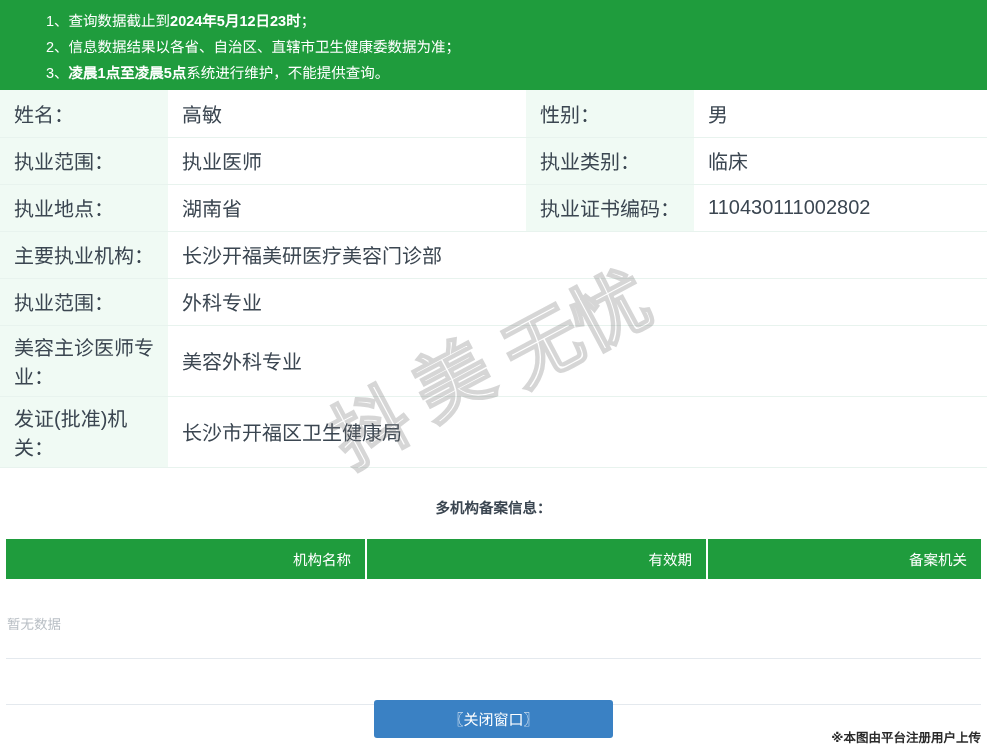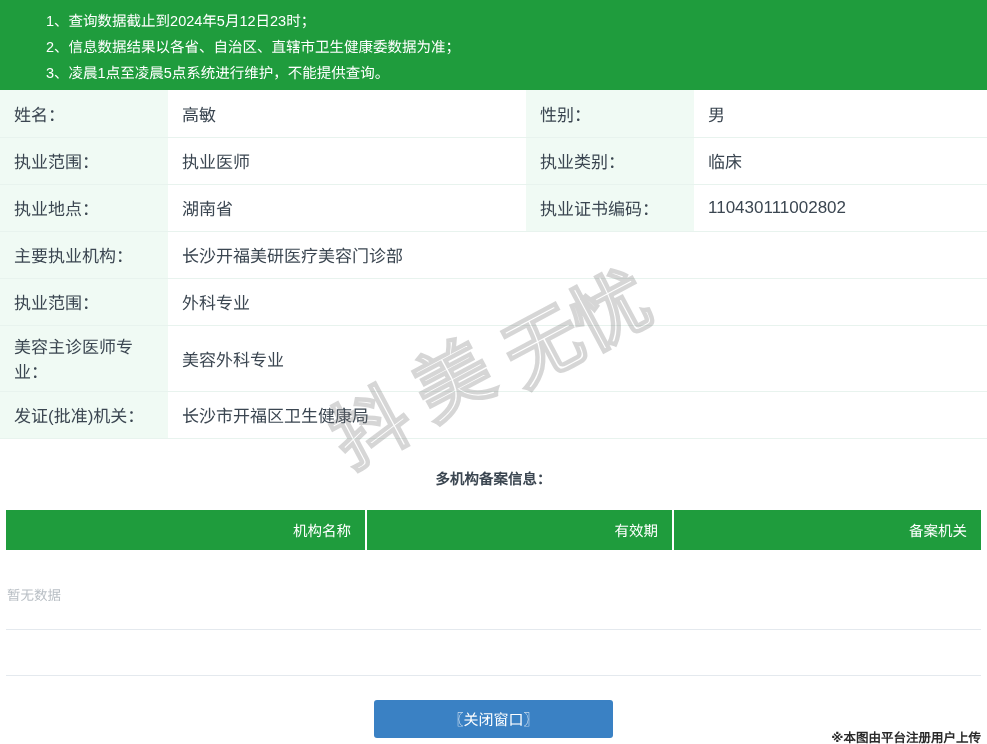--- a/index.html
+++ b/index.html
@@ -31,31 +31,31 @@
     padding: 0;
     list-style: none;
   }
   .notice li {
     font-size: 14.5px;
     line-height: 26px;
     padding-left: 46px;
     white-space: nowrap;
   }
   .notice .num { margin-right: 0px; }
-  .notice b { font-weight: normal; }
+  .notice b { font-weight: bold; }
 
   
   .info-table {
     width: 987px;
     border-collapse: collapse;
     table-layout: fixed;
   }
   .info-table td {
     border-bottom: 1px solid #e8f3ee;
-    font-size: 17px;
+    font-size: 20px;
     color: #3b4651;
     height: 47px;
     padding: 6px 14px;
     vertical-align: middle;
   }
   .info-table td.label {
     background: #f0faf4;
     color: #3b4651;
     width: 168px;
   }
@@ -222,21 +222,21 @@
     <span class="wm2">美</span>
     <span class="wm3">无忧</span>
   </div>
 
   <div class="subtitle">多机构备案信息：</div>
 
   <table class="rec-table">
     <thead>
       <tr>
         <th style="width:360px">机构名称</th>
-        <th style="width:307px">有效期</th>
+        <th style="width:341px">有效期</th>
         <th>备案机关</th>
       </tr>
     </thead>
     <tbody>
       <tr>
         <td class="empty" colspan="3">暂无数据</td>
       </tr>
       <tr class="spacer-row">
         <td colspan="3"></td>
       </tr>

